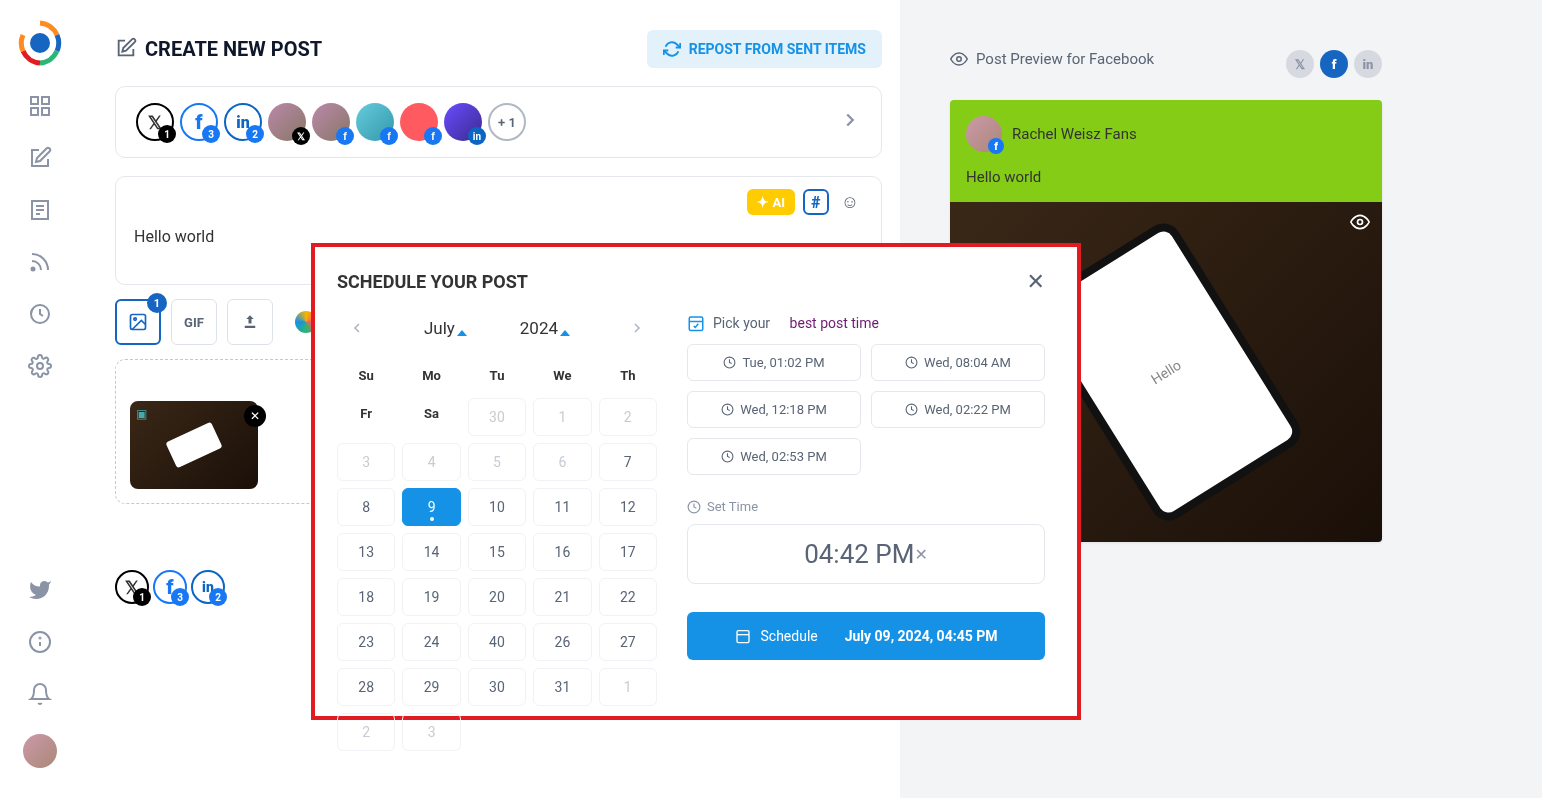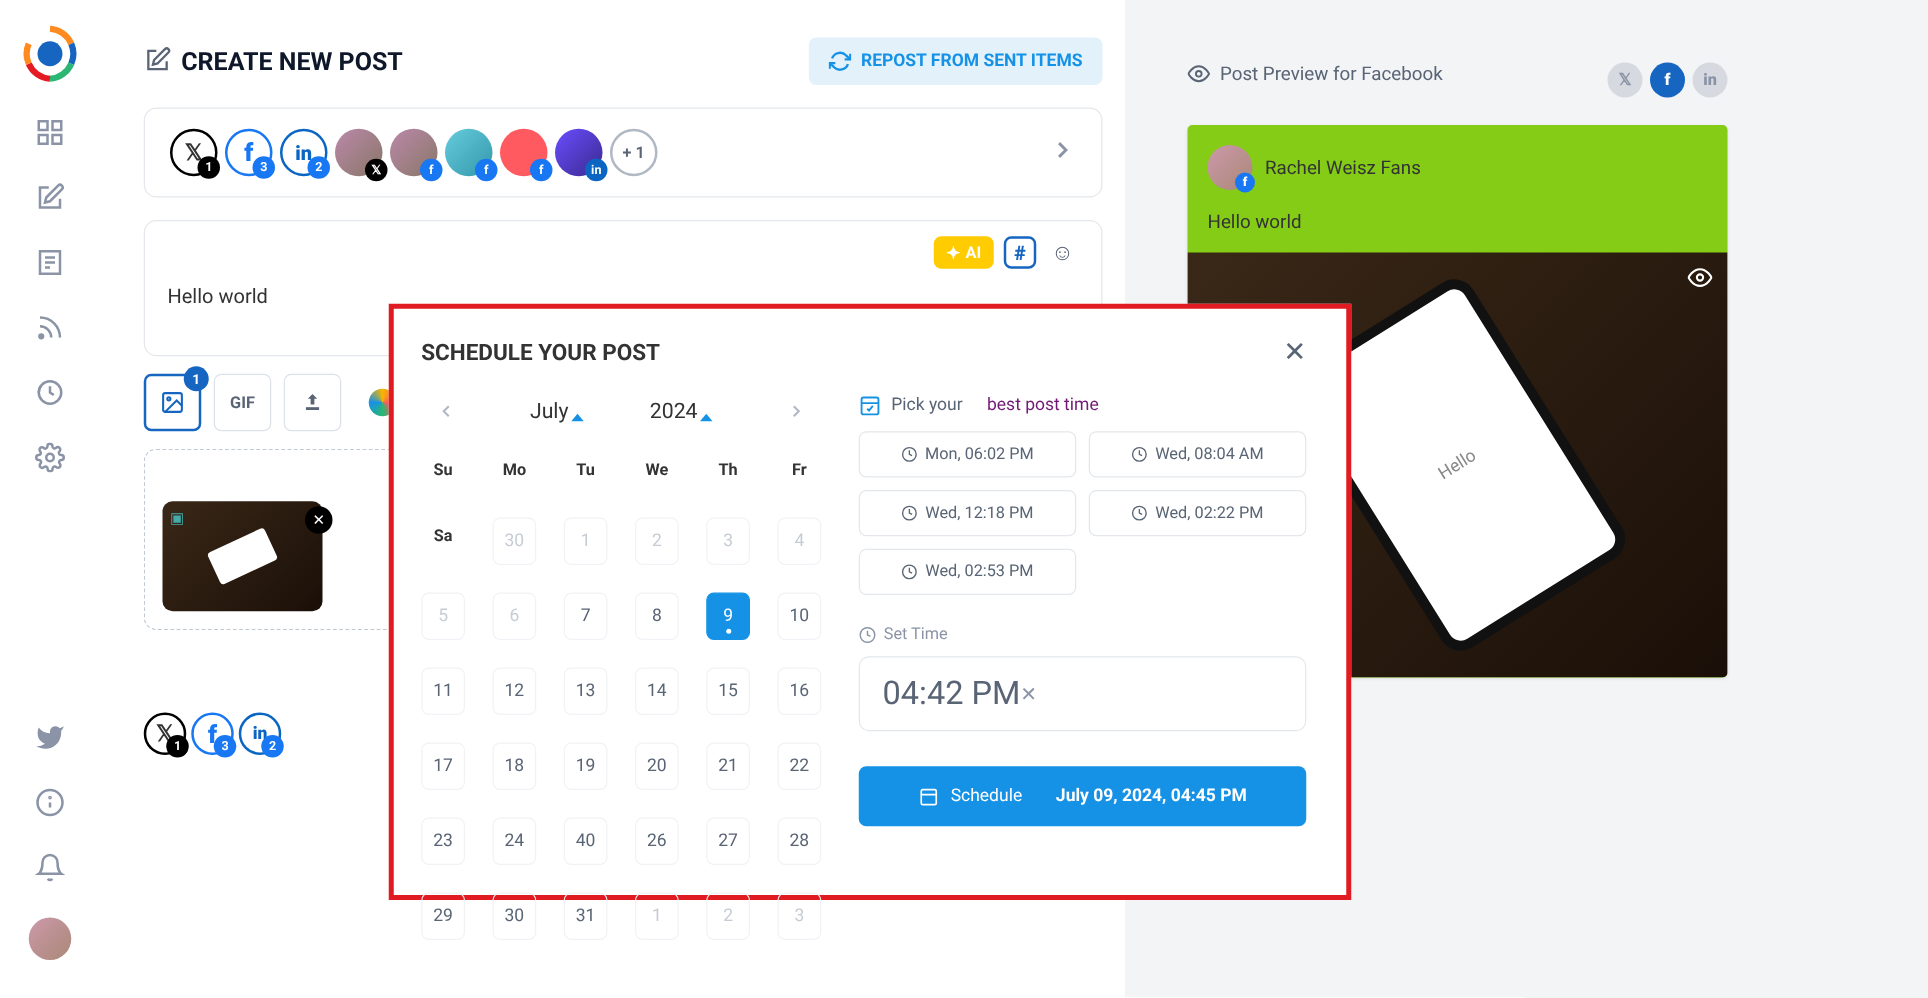--- a/index.html
+++ b/index.html
@@ -75,33 +75,33 @@
 .modal-header{display:flex;justify-content:space-between;align-items:center;margin-bottom:20px}
 .modal-title{font-size:18px;font-weight:700;color:#333}
 .modal-close{font-size:22px;color:#596475;cursor:pointer}
 .modal-body{display:flex;gap:30px}
 .calendar{width:320px}
 .cal-nav{display:flex;align-items:center;justify-content:space-between;margin-bottom:18px;padding:0 6px}
 .cal-arrow{width:28px;height:28px;color:#b0b8c4;cursor:pointer;display:flex;align-items:center;justify-content:center}
 .cal-month{font-size:17px;color:#333;position:relative;padding-right:12px}
 .cal-month::after,.cal-year::after{content:"";position:absolute;right:0;bottom:2px;width:0;height:0;border-left:5px solid transparent;border-right:5px solid transparent;border-bottom:6px solid #1592e6}
 .cal-year{font-size:17px;color:#333;position:relative;padding-right:12px}
-.cal-grid{display:grid;grid-template-columns:repeat(6,1fr);gap:22px}
+.cal-grid{display:grid;grid-template-columns:repeat(5,1fr);gap:7px}
 .cal-dow{text-align:center;font-size:13px;font-weight:700;color:#333;padding:8px 0}
 .cal-day{text-align:center;font-size:14px;padding:10px 0;border:1px solid #f0f2f5;border-radius:6px;color:#596475;cursor:pointer}
 .cal-day.muted{color:#c6ccd4}
 .cal-day.selected{background:#1592e6;color:#fff;border-color:#1592e6;position:relative}
 .cal-day.selected::after{content:"";position:absolute;bottom:4px;left:50%;transform:translateX(-50%);width:4px;height:4px;border-radius:50%;background:#fff}
 .schedule-right{flex:1}
 .pick-time-label{display:flex;align-items:center;gap:8px;color:#596475;font-size:14px;margin-bottom:12px}
 .pick-time-label b{color:#701a75;font-weight:400}
 .time-slots{display:grid;grid-template-columns:1fr 1fr;gap:10px;margin-bottom:24px}
 .slot{border:1px solid #e4e8ec;border-radius:6px;padding:10px;text-align:center;font-size:13px;color:#596475;cursor:pointer;display:flex;align-items:center;justify-content:center;gap:6px}
 .set-time-label{display:flex;align-items:center;gap:6px;color:#8a94a6;font-size:13px;margin-bottom:10px}
-.time-input{border:1px solid #e4e8ec;border-radius:8px;padding:14px 18px;display:flex;align-items:center;justify-content:flex-start;margin-bottom:28px}
+.time-input{border:1px solid #e4e8ec;border-radius:8px;padding:14px 18px;display:flex;align-items:center;justify-content:center;margin-bottom:28px}
 .time-value{font-size:26px;color:#596475}
 .time-clear{color:#8a94a6;cursor:pointer;font-size:16px}
 .schedule-btn{background:#1592e6;color:#fff;border-radius:6px;padding:16px;text-align:center;font-size:14px;cursor:pointer;display:flex;align-items:center;justify-content:center;gap:10px}
 .schedule-btn b{font-weight:700}
 </style>
 </head>
 <body>
 
 <div class="sidebar">
   <div class="logo">
@@ -390,21 +390,21 @@
             <polyline points="9 16 11 18 15 13" stroke="#1592e6"></polyline>
           </svg>
         <span>Pick your</span>&nbsp;<b>best post time</b>
       </div>
       <div class="time-slots" id="time-slots">
           <div class="slot">
             <svg width="13" height="13" viewBox="0 0 24 24" fill="none" stroke="currentColor" stroke-width="2">
               <circle cx="12" cy="12" r="10"></circle>
               <polyline points="12 6 12 12 16 14"></polyline>
             </svg>
-            <span>Mon, 06:02 PM</span>
+            <span>Tue, 01:02 PM</span>
           </div>
           <div class="slot">
             <svg width="13" height="13" viewBox="0 0 24 24" fill="none" stroke="currentColor" stroke-width="2">
               <circle cx="12" cy="12" r="10"></circle>
               <polyline points="12 6 12 12 16 14"></polyline>
             </svg>
             <span>Wed, 08:04 AM</span>
           </div>
           <div class="slot">
             <svg width="13" height="13" viewBox="0 0 24 24" fill="none" stroke="currentColor" stroke-width="2">

